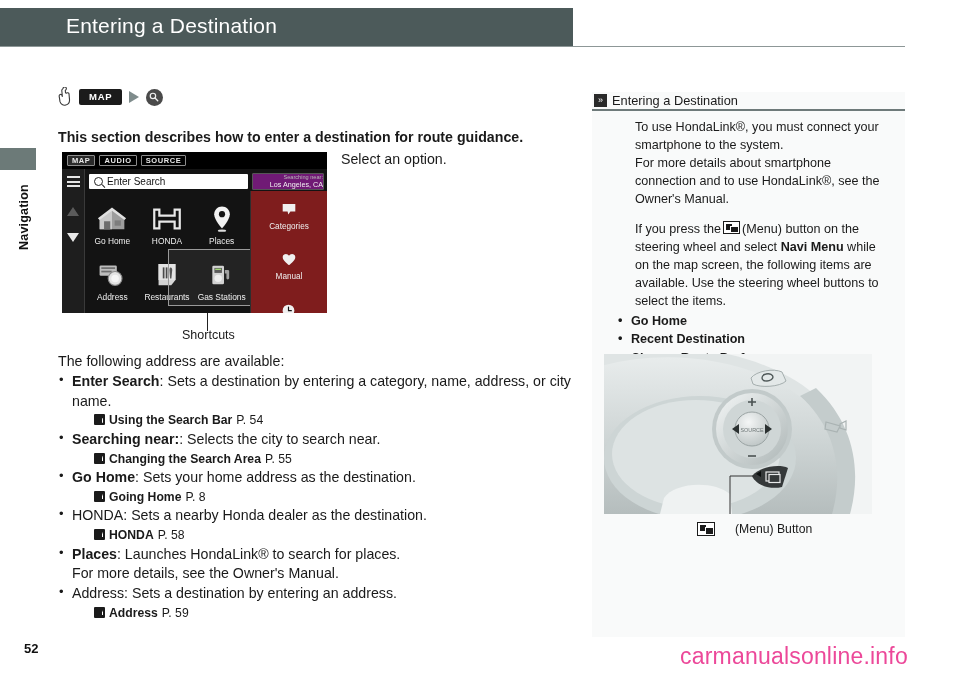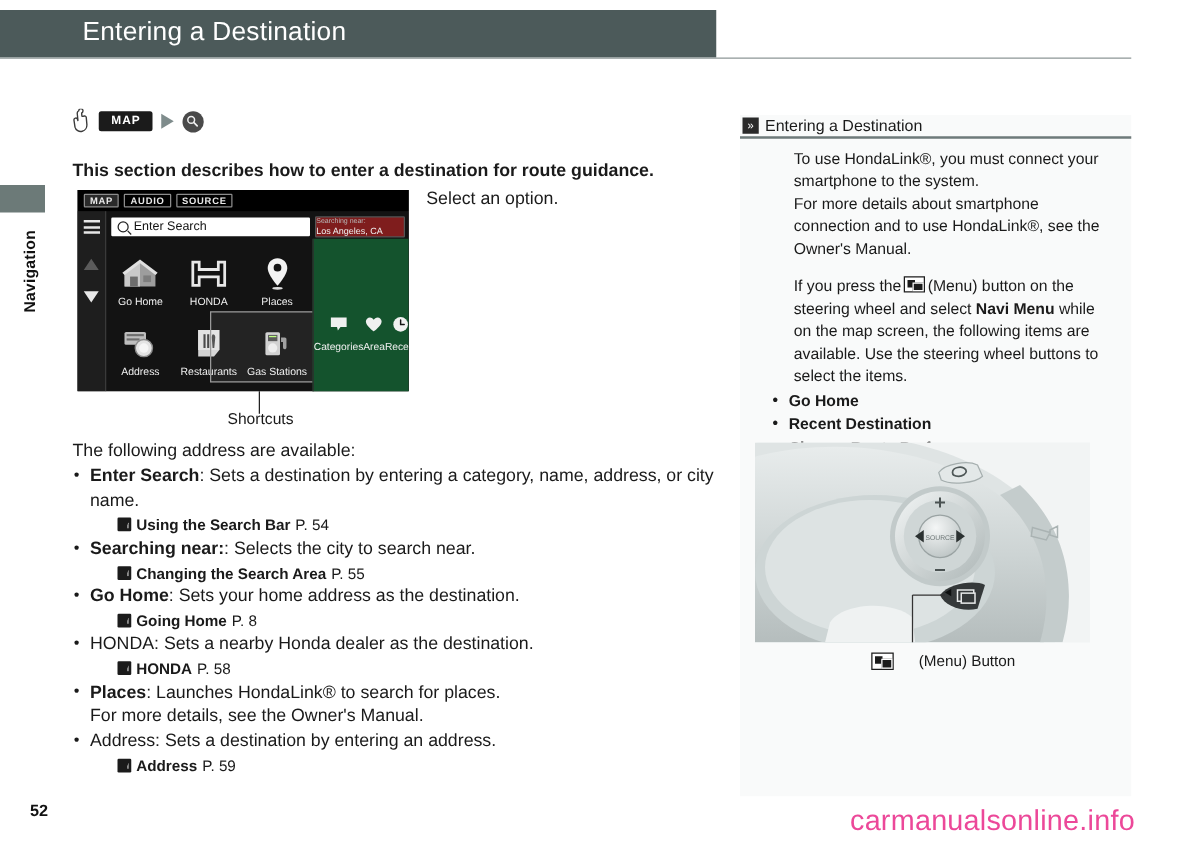--- a/index.html
+++ b/index.html
@@ -217,24 +217,24 @@
     position: absolute;
     width: 1.4px; height: 4px;
     background: #222;
     right: -2px; bottom: -3px;
     transform: rotate(-45deg);
   }
   .srch-box span { font-size: 10px; color: #141414; }
   .near-box {
     width: 72px;
     height: 17px;
-    background: #7f1d1d;
+    background: #701a75;
     border: 1px solid #555;
     border-radius: 1px;
-    text-align: left;
+    text-align: right;
     line-height: 1.05;
     padding-top: 1px;
     box-sizing: border-box;
   }
   .near-box .t1 { font-size: 5.6px; color: #b8b8b8; display: block; }
   .near-box .t2 { font-size: 7.2px; color: #f0f0f0; display: block; }
 
   .tile-grid {
     position: absolute;
     left: 0; right: 78px; top: 24px;
@@ -263,24 +263,24 @@
     box-sizing: border-box;
     pointer-events: none;
   }
 
   .nav-right {
     position: absolute;
     right: 0; top: 22px;
     width: 76px;
     height: 152px;
     display: flex;
-    flex-direction: row;
+    flex-direction: column;
     align-items: center;
     justify-content: space-around;
-    background: #14532d;
+    background: #7f1d1d;
     border-left: 1px solid #2e2e2e;
   }
   .nright-item { text-align: center; }
   .nright-item .lbl { font-size: 8.2px; color: #efefef; display: block; margin-top: 2px; }
 
   
   .shortcut-callout-line {
     position: absolute;
     left: 207px;
     top: 313px;
@@ -625,21 +625,21 @@
       <div class="nright-item">
         <svg viewBox="0 0 20 18" width="14" height="13">
           <path d="M1 1h18v11h-7l-3 4-1-4H1z" fill="#f0f0f0"></path>
         </svg>
         <span class="lbl">Categories</span>
       </div>
       <div class="nright-item">
         <svg viewBox="0 0 20 18" width="14" height="13">
           <path d="M10 17S1 11 1 5.8C1 2.9 3.2 1 5.6 1 7.5 1 9.2 2.2 10 3.7 10.8 2.2 12.5 1 14.4 1 16.8 1 19 2.9 19 5.8 19 11 10 17 10 17z" fill="#f0f0f0"></path>
         </svg>
-        <span class="lbl">Area</span>
+        <span class="lbl">Manual</span>
       </div>
       <div class="nright-item">
         <svg viewBox="0 0 20 20" width="13" height="13">
           <circle cx="10" cy="10" r="9" fill="#f0f0f0"></circle>
           <path d="M10 4.6v5.6h4.4" fill="none" stroke="#141414" stroke-width="1.8" stroke-linecap="round"></path>
         </svg>
         <span class="lbl">Recent</span>
       </div>
     </div>
 

